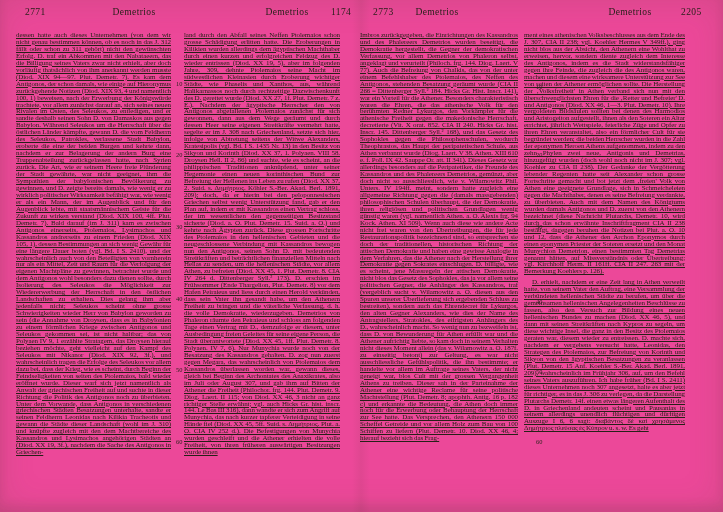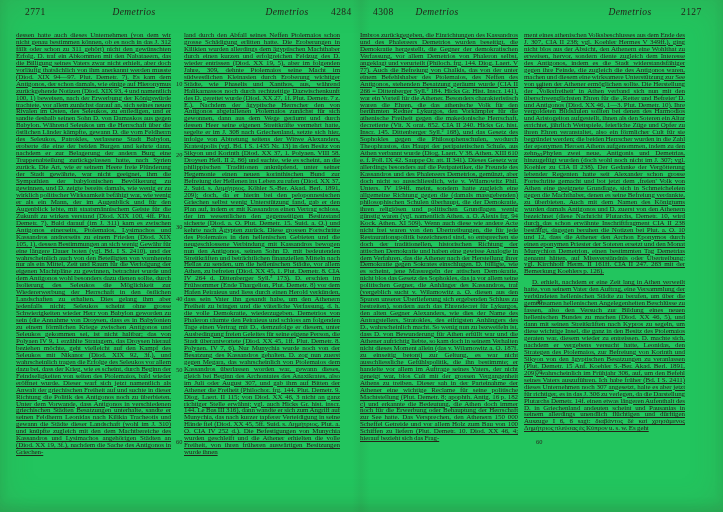--- a/index.html
+++ b/index.html
@@ -1,33 +1,33 @@
 <!DOCTYPE html>
 <html><head>
 <meta charset="utf-8">
 <style>
   html,body{margin:0;padding:0;background:#d8d4c9;}
   .spread{
     position:relative;
     width:723px;height:512px;
-    background:#22c55e;
+    background:#ec4899;
     overflow:hidden;
     font-family:"Liberation Serif","DejaVu Serif",serif;
     color:#2a241c;
     box-shadow:inset 0 0 34px rgba(92,80,58,0.18), inset 0 -7px 10px rgba(40,35,25,0.10);
   }
   .fold{
     position:absolute;top:0;left:352px;width:18px;height:512px;
     background:linear-gradient(90deg,rgba(60,50,35,0) 0%,rgba(60,50,35,0.07) 50%,rgba(60,50,35,0) 100%);
   }
   .hdr{
     position:absolute;top:7px;height:12px;
     font-size:9.5px;letter-spacing:.4px;color:#241f17;white-space:nowrap;
   }
-  .hdr.center{transform:translateX(-50%);font-style:italic;}
+  .hdr.center{transform:translateX(-50%);}
   .tcol{
     position:absolute;top:28px;height:478px;overflow:hidden;
     font-size:7px;line-height:6.95px;letter-spacing:-0.08px;word-spacing:-0.3px;
     text-align:justify;color:#272118;
   }
   .tcol p{margin:4px;padding:0;text-decoration:underline;}
   .tcol p.indent{text-indent:8px;}
   .lnum{
     position:absolute;width:12px;font-size:6.4px;line-height:7px;
     color:#2a241c;text-align:left;white-space:nowrap;
@@ -37,45 +37,45 @@
 <body>
 
 <div class="spread">
 
   <div class="fold"></div>
 
   <div>
     <span class="hdr" style="left:25px">2771</span>
     <span class="hdr center" style="left:134px">Demetrios</span>
     <span class="hdr center" style="left:287px">Demetrios</span>
-    <span class="hdr" style="left:331px">4284</span>
+    <span class="hdr" style="left:331px">1174</span>
 
     <div class="tcol" style="left:12px;width:163px">
       <p>dessen hatte auch dieses Unternehmen (von dem wir nicht genau bestimmen können, ob es noch in das J. 312 fällt oder schon zu 311 gehört) nicht den gewünschten Erfolg. D. traf ein Abkommen mit den Nabataeern, das die Billigung seines Vaters zwar nicht erhielt, aber doch vorläufig thatsächlich von ihm anerkannt werden musste (Diod. XIX 94—97. Plut. Demetr. 7). Es kam dem Antigonos, der schon damals, wie einige auf Hieronymus zurückgehende Notizen (Diod. XIX 93, 4 und namentlich 100, 1) beweisen, nach der Erwerbung der Königswürde trachtete, vor allem zunächst darauf an, sich seines neuen Rivalen im Osten, des Seleukos, zu entledigen, und er sandte deshalb seinen Sohn D. von Damaskos aus gegen Babylon. Während Seleukos um die Herrschaft über die östlichen Länder kämpfte, gewann D. die vom Feldherrn des Seleukos, Patrokles, verlassene Stadt Babylon, eroberte die eine der beiden Burgen und kehrte dann, nachdem er zur Belagerung der andern Burg eine Truppenabteilung zurückgelassen hatte, nach Syrien zurück. Die Art, wie er seinem Heere freie Plünderung der Stadt gewährte, war nicht geeignet, ihm die Sympathien der babylonischen Bevölkerung zu gewinnen, und D. zeigte bereits damals, wie wenig er zu wirklich politischer Wirksamkeit befähigt war, wie wenig er als ein Mann, der im Augenblick und für den Augenblick lebte, mit staatsmännischem Geiste für die Zukunft zu wirken verstand (Diod. XIX 100, 4ff. Plut. Demetr. 7). Bald darauf (im J. 311) kam es zwischen Antigonos einerseits, Ptolemaios, Lysimachos und Kassandros andrerseits zu einem Frieden (Diod. XIX 105, 1), dessen Bestimmungen an sich wenig Gewähr für eine längere Dauer boten (vgl. Bd. I S. 2410), und der wahrscheinlich auch von den Beteiligten von vornherein nur als ein Mittel, Zeit und Raum für die Verfolgung der eigenen Machtpläne zu gewinnen, betrachtet wurde und dem Antigonos wohl besonders dazu dienen sollte, durch Isolierung des Seleukos die Möglichkeit zur Wiedererwerbung der Herrschaft in den östlichen Landschaften zu erhalten. Dies gelang ihm aber jedenfalls nicht; Seleukos scheint ohne grosse Schwierigkeiten wieder Herr von Babylon geworden zu sein (die Annahme von Droysen, dass es in Babylonien zu einem förmlichen Kriege zwischen Antigonos und Seleukos gekommen sei, ist nicht haltbar; das von Polyaen IV 9, 1 erzählte Stratagem, das Droysen hierauf beziehen möchte, geht vielleicht auf den Kampf des Seleukos mit Nikanor (Diod. XIX 92, 3f.), und wahrscheinlich tragen die Erfolge des Seleukos vor allem dazu bei, dass der Krieg, wie es scheint, durch Beginn der Feindseligkeiten von seiten des Ptolemaios, bald wieder eröffnet wurde. Dieser warf sich jetzt namentlich als Anwalt der griechischen Freiheit auf und suchte in dieser Richtung die Politik des Antigonos noch zu überbieten. Unter dem Vorwande, dass Antigonos in verschiedenen griechischen Städten Besatzungen unterhalte, sandte er seinen Feldherrn Leonidas nach Kilikia Tracheotis und gewann die Städte dieser Landschaft (wohl im J. 310) und knüpfte zugleich mit den dem Machtbereiche des Kassandros und Lysimachos angehörigen Städten an (Diod. XX 19, 3f.), nachdem die Sache des Antigonos in Griechen-</p>
     </div>
 
     <div>
       <span class="lnum" style="left:176px;top:80px">10</span>
       <span class="lnum" style="left:176px;top:151px">20</span>
       <span class="lnum" style="left:176px;top:223px">30</span>
       <span class="lnum" style="left:176px;top:295px">40</span>
       <span class="lnum" style="left:176px;top:366px">50</span>
       <span class="lnum" style="left:176px;top:438px">60</span>
     </div>
 
     <div class="tcol" style="left:180px;width:164px">
       <p>land durch den Abfall seines Neffen Ptolemaios schon grosse Schädigung erlitten hatte. Die Eroberungen in Kilikien wurden allerdings dem ägyptischen Machthaber durch einen kurzen und erfolgreichen Feldzug des D. wieder entrissen (Diod. XX 19, 5), aber im folgenden Jahre, 309, dehnte Ptolemaios seine Macht im südwestlichen Kleinasien durch Eroberung wichtiger Städte, wie Phaselis und Xanthos, aus, während Halikarnassos noch durch rechtzeitige Dazwischenkunft des D. gerettet wurde (Diod. XX 27, 1f. Plut. Demetr. 7 z. E.). Nachdem der ägyptische Herrscher den von Antigonos abgefallenen Ptolemaios zunächst für sich gewonnen, dann aus dem Wege geräumt und durch dessen Heer seine eigenen Streitkräfte vermehrt hatte, segelte er im J. 308 nach Griechenland, setzte sich hier, infolge von Abtretung seitens der Witwe Alexanders, Kratesipolis (vgl. Bd. I S. 1435 Nr. 13) in den Besitz von Sikyon und Korinth (Diod. XX 37, 1. Polyaen. VIII 58. Droysen Hell. II 2, 86) und suchte, wie es scheint, an die philippischen Traditionen anknüpfend, unter seiner Hegemonie einen neuen korinthischen Bund zur Befreiung der Hellenen ins Leben zu rufen (Diod. XX 37, 2. Suid. s. Δημήτριος. Köhler S.-Ber. Akad. Berl. 1891, 209); doch, da er hierin bei den peloponnesischen Griechen selbst wenig Unterstützung fand, gab er den Plan auf, indem er mit Kassandros einen Vertrag schloss, der im wesentlichen den gegenseitigen Besitzstand sicherte (Diod. a. O. Plut. Demetr. 15. Suid. a. O.) und kehrte nach Ägypten zurück. Diese grossen Fortschritte des Ptolemaios in den hellenischen Gebieten und die neugeschlossene Verbindung mit Kassandros bewogen nun den Antigonos, seinen Sohn D. mit bedeutenden Streitkräften und beträchtlichen finanziellen Mitteln nach Hellas zu senden, um die hellenischen Städte, vor allem Athen, zu befreien (Diod. XX 45, 1. Plut. Demetr. 8. CIA IV 264 d. Dittenberger Syll.² 173). D. erschien im Frühsommer (Ende Thargelion, Plut. Demetr. 8) vor dem Hafen Peiraieus und liess durch einen Herold verkünden, dass sein Vater ihn gesandt habe, um den Athenern Freiheit zu bringen und die väterliche Verfassung, d. h. die volle Demokratie, wiederzugeben. Demetrios von Phaleron räumte den Peiraieus und schloss am folgenden Tage einen Vertrag mit D., demzufolge er diesem, unter Ausbedingung freien Geleites für seine eigene Person, die Stadt überantwortete (Diod. XX 45, 1ff. Plut. Demetr. 8. Polyaen. IV 7, 6). Nur Munychia wurde noch von der Besatzung des Kassandros gehalten. D. zog nun zuerst gegen Megara, das wahrscheinlich von Ptolemaios dem Kassandros überlassen worden war, gewann dieses, gleich bei Beginn des Archontates des Anaxikrates, also im Juli oder August 307, und gab ihm auf Bitten der Athener die Freiheit (Philochor. frg. 144. Plut. Demetr. 9. Diog. Laert. II 115; von Diod. XX 46, 3 nicht an ganz richtiger Stelle erwähnt; vgl. auch Hicks Gr. hist. inscr. 144. Le Bas III 316), dann wandte er sich zum Angriff auf Munychia, das nach kurzer tapferer Verteidigung in seine Hände fiel (Diod. XX 45, 5ff. Suid. s. Δημήτριος. Plut. a. O. CIA IV 252 d.). Die Befestigungen von Munychia wurden geschleift und die Athener erhielten die volle Freiheit, von ihren früheren auswärtigen Besitzungen wurde ihnen</p>
     </div>
   </div>
 
   <div>
-    <span class="hdr" style="left:373px">4308</span>
+    <span class="hdr" style="left:373px">2773</span>
     <span class="hdr center" style="left:437px">Demetrios</span>
     <span class="hdr center" style="left:630px">Demetrios</span>
-    <span class="hdr" style="left:681px">2127</span>
+    <span class="hdr" style="left:681px">2205</span>
 
     <div class="tcol" style="left:356px;width:166px">
       <p>Imbros zurückgegeben, die Einrichtungen des Kassandros und des Phalereers Demetrios wurden beseitigt, die Demokratie hergestellt, die Gegner der demokratischen Verfassung, vor allem Demetrios von Phaleron selbst, angeklagt und verurteilt (Philoch. frg. 144. Diog. Laert. V 77). Auch die Befreiung von Chalkis, das von der unter einem Befehlshaber des Ptolemaios, des Neffen des Antigonos, stehenden Besatzung geräumt wurde (CIA II 266 = Dittenberger Syll.² 184. Hicks Gr. Hist. Inscr. 141), war ein Vorteil für die Athener. Besonders charakteristisch waren die Ehren, die das athenische Volk für den berühmten Redner Lykurgos, den Vorkämpfer für die athenische Freiheit gegen die makedonische Herrschaft, decretierte (Vit. X orat. 852. CIA II 240. Hicks Gr. hist. Inscr. 145. Dittenberger Syll.² 168), und das Gesetz des Sophokles gegen die Philosophenschulen, wodurch Theophrastos, das Haupt der peripatetischen Schule, aus Athen verbannt wurde (Diog. Laert. V 38. Athen. XIII 610 e. f. Poll. IX 42. Sauppe Or. att. II 341). Dieses Gesetz war allerdings besonders auf die Peripatetiker, die Freunde des Kassandros und des Phalereers Demetrios, gemünzt, aber doch nicht so ausschliesslich, wie v. Wilamowitz Phil. Unters. IV 194ff. meint, sondern hatte zugleich eine allgemeine Richtung gegen die (damals massgebenden) philosophischen Schulen überhaupt, die der Demokratie, ihren religiösen und politischen Grundlagen wenig günstig waren (vgl. namentlich Athen. a. O. Alexis frg. 94 Kock. Athen. XI 509). Wenn auch diese wie andere Acte nicht frei waren von den Übertreibungen, die für jede Restaurationspolitik bezeichnend sind, so entsprechen sie doch der traditionellen, historischen Richtung der attischen Demokratie und haben eine gewisse Analogie in dem Verfahren, das die Athener nach der Herstellung ihrer Demokratie gegen Sokrates einschlugen. D. billigte, wie es scheint, jene Massregeln der attischen Demokratie, nicht blos das Gesetz des Sophokles, das ja vor allem seine politischen Gegner, die Anhänger des Kassandros, traf (vergeblich sucht v. Wilamowitz a. O. diesen aus den Spuren unserer Überlieferung sich ergebenden Schluss zu bestreiten), sondern auch das Ehrendecret für Lykurgos, den alten Gegner Alexanders, wie dies der Name des Antragstellers, Stratokles, des eifrigsten Anhängers des D., wahrscheinlich macht. So wenig nun zu bezweifeln ist, dass D. von Bewunderung für Athen erfüllt war und die Athener aufrichtig liebte, so kam doch in seinem Verhalten nicht dieses Moment allein (das v. Wilamowitz a. O. 187f. zu einseitig betont) zur Geltung, es war nicht ausschliessliche Gefühlspolitik, die ihn bestimmte; er handelte vor allem im Auftrage seines Vaters, der nicht geneigt war, blos Cult mit der grossen Vergangenheit Athens zu treiben. Dieser sah in der Parteinahme der Athener eine wichtige Reclame für seine politische Machtstellung (Plut. Demetr. 8; apophth. Antig. 16 p. 182 c) und erkannte die Bedeutung, die Athen doch immer noch für die Erwerbung oder Behauptung der Herrschaft zur See hatte. Das Versprechen, den Athenern 150 000 Scheffel Getreide und vor allem Holz zum Bau von 100 Schiffen zu liefern (Plut. Demetr. 10. Diod. XX 46, 4; hierauf bezieht sich das Frag-</p>
     </div>
 
     <div>
       <span class="lnum" style="left:536px;top:83px">10</span>
       <span class="lnum" style="left:536px;top:151px">20</span>
       <span class="lnum" style="left:536px;top:223px">30</span>
       <span class="lnum" style="left:536px;top:298px">40</span>

